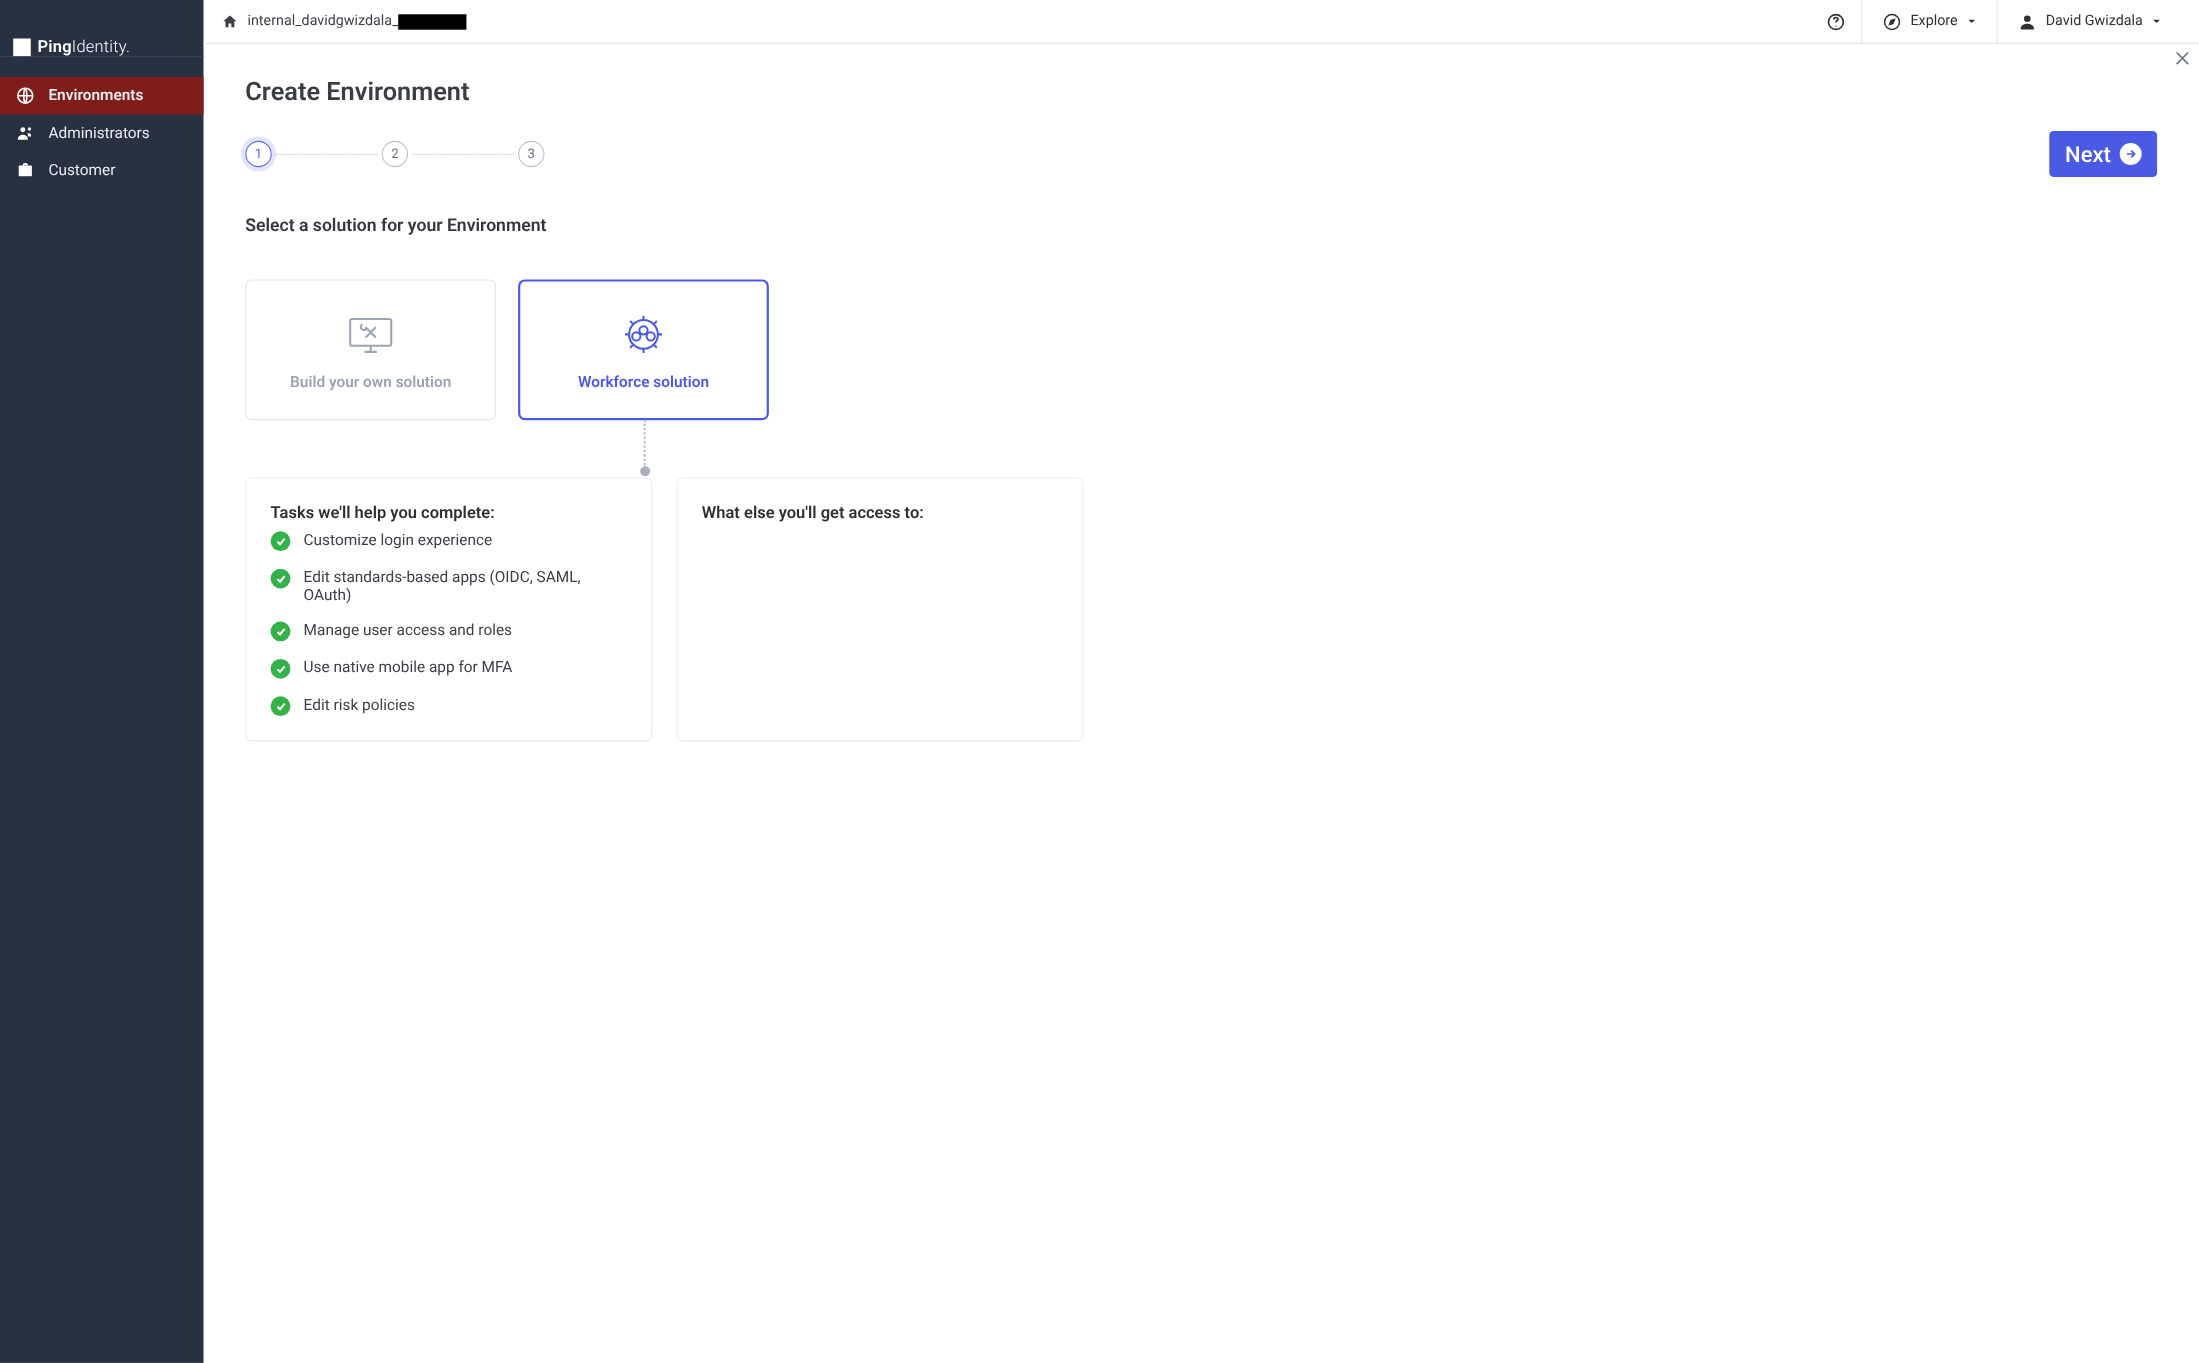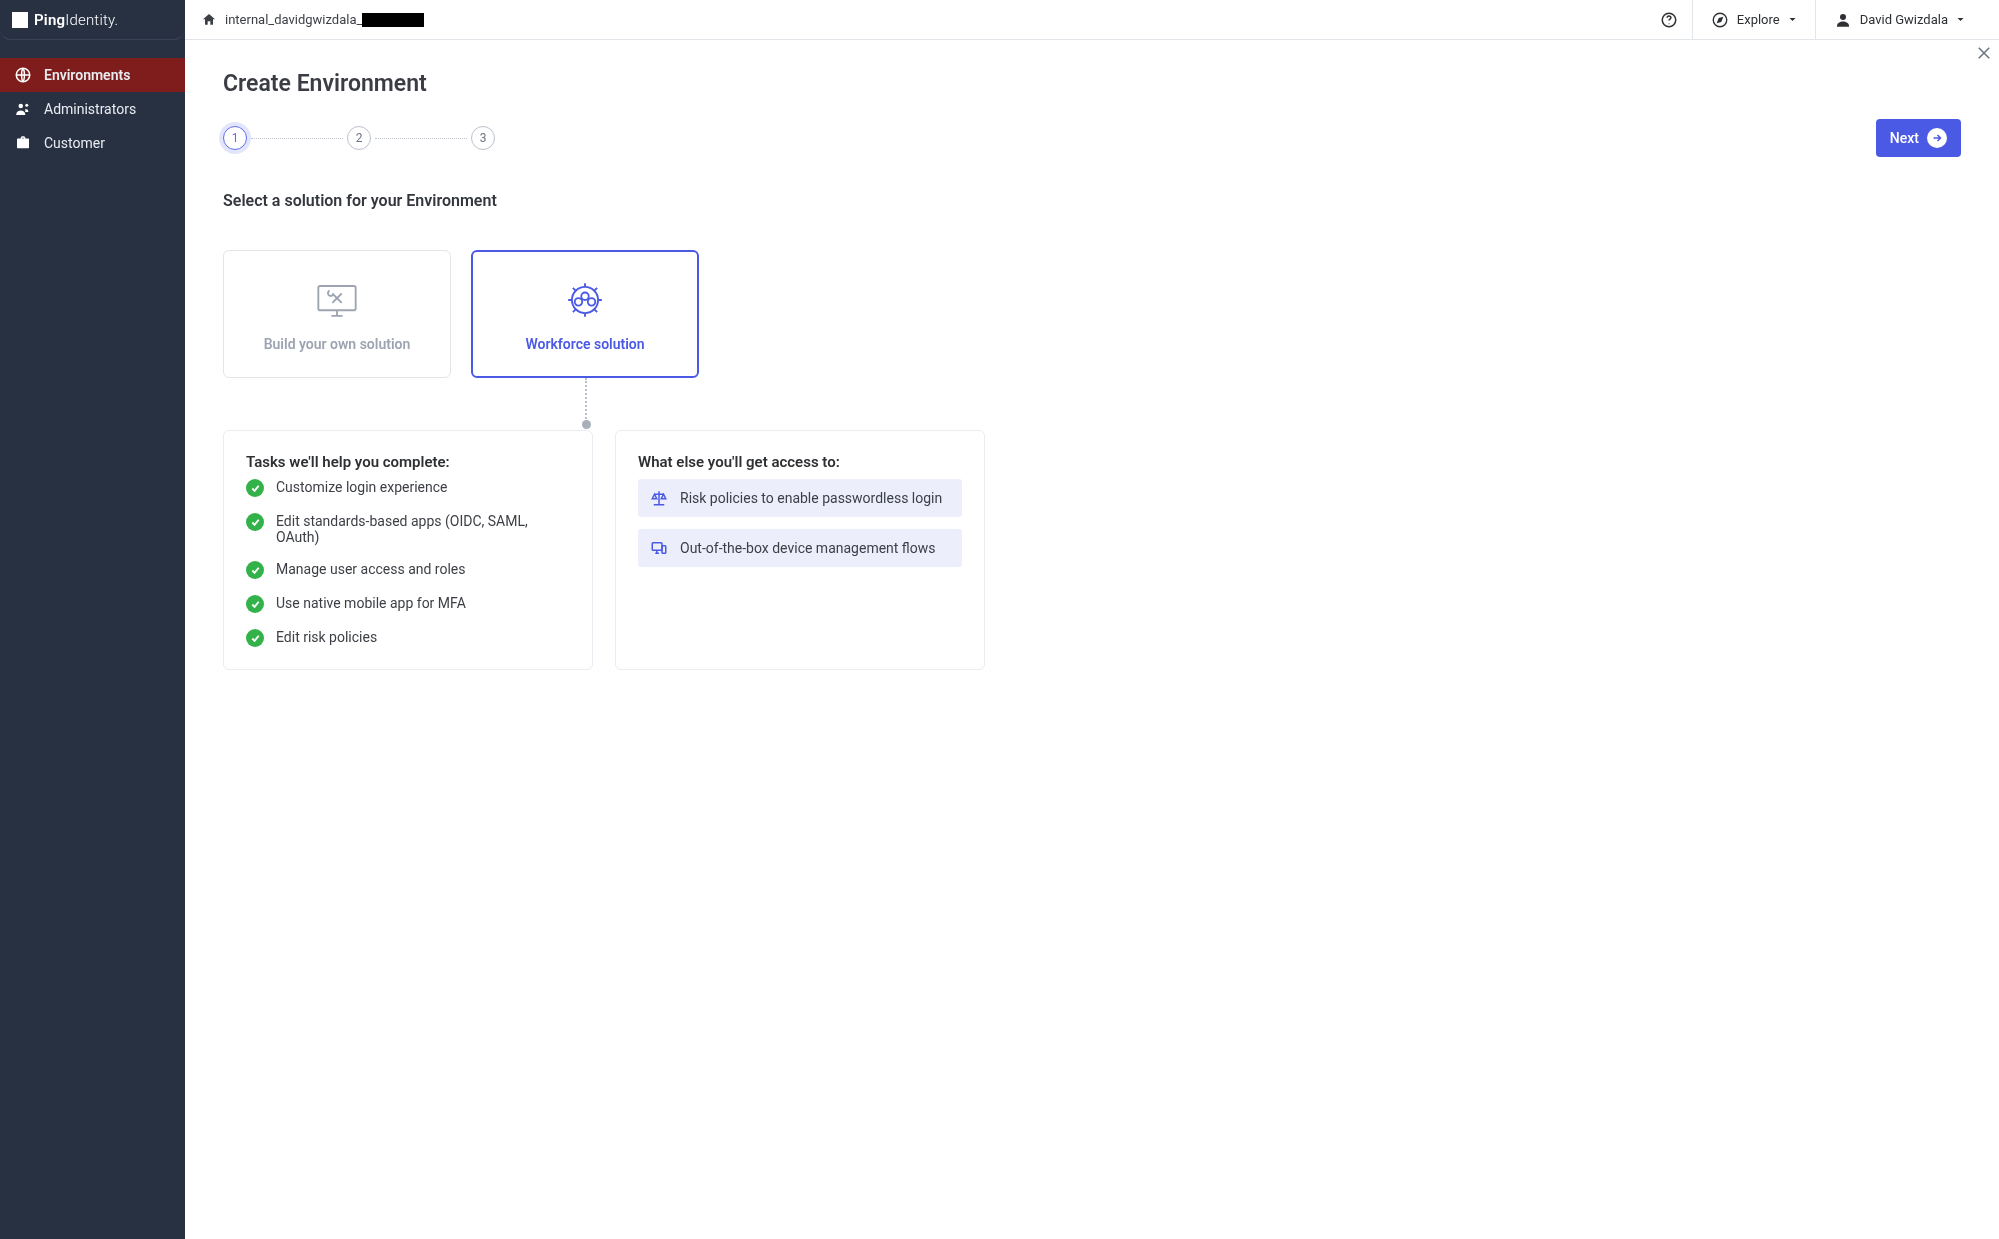--- a/index.html
+++ b/index.html
@@ -1,21 +1,21 @@
 <!DOCTYPE html>
 <html><head>
 <meta charset="utf-8">
 <style>
 * { margin: 0; padding: 0; box-sizing: border-box; font-family: -apple-system, BlinkMacSystemFont, "Segoe UI", Roboto, "Helvetica Neue", Arial, sans-serif; }
 html, body { height: 100%; }
 body { display: flex; background: #fff; color: #2e3033; }
 
 
 .sidebar { width: 185px; background: #273142; color: #fff; display: flex; flex-direction: column; flex-shrink: 0; }
-.sidebar-logo { height: 40px; display: flex; align-items: center; padding: 0 12px; border-bottom: 1px solid #3a4459; border-radius: 11px; }
+.sidebar-logo { height: 52px; display: flex; align-items: flex-end; padding: 0 12px; border-bottom: 1px solid #3a4459; }
 .sidebar-logo-mark { width: 16px; height: 16px; background: #fff; margin-right: 6px; display: inline-block; }
 .sidebar-logo-text { font-size: 15px; font-weight: 600; letter-spacing: .2px; }
 .sidebar-logo-text .light { font-weight: 300; }
 .sidebar-nav { padding-top: 18px; }
 .sidebar-item { display: flex; align-items: center; gap: 12px; padding: 8px 14px; font-size: 14px; cursor: pointer; color: #e9ecf1; }
 .sidebar-item.active { background: #7f1d1d; font-weight: 600; }
 .sidebar-icon { width: 18px; height: 18px; color: #fff; flex-shrink: 0; }
 
 
 .main { flex: 1; display: flex; flex-direction: column; min-width: 0; }
@@ -33,21 +33,21 @@
 
 .content { padding: 30px 38px; overflow: auto; flex: 1; position: relative; }
 .page-title { font-size: 23px; font-weight: 600; color: #3a3d44; margin-bottom: 22px; }
 
 
 .stepper-row { display: flex; align-items: center; justify-content: space-between; margin-bottom: 34px; }
 .stepper { display: flex; align-items: center; }
 .step { width: 24px; height: 24px; border-radius: 50%; border: 1px solid #bcc1cb; display: flex; align-items: center; justify-content: center; font-size: 12px; color: #6c7380; background: #fff; }
 .step.active { border-color: #5f6ef0; color: #5f6ef0; box-shadow: 0 0 0 4px rgba(95,110,240,.18); }
 .step-line { width: 92px; border-top: 1px dotted #c2c6cf; margin: 0 4px; }
-.next-btn { display: inline-flex; align-items: center; gap: 8px; background: #4b5ae5; color: #fff; border: none; border-radius: 4px; padding: 9px 14px; font-size: 14px; font-weight: 500; cursor: pointer; }
+.next-btn { display: inline-flex; align-items: center; gap: 8px; background: #4b5ae5; color: #fff; border: none; border-radius: 4px; padding: 9px 14px; font-size: 20px; font-weight: 500; cursor: pointer; }
 .next-btn .arrow { width: 20px; height: 20px; border-radius: 50%; background: #fff; color: #4b5ae5; display: inline-flex; align-items: center; justify-content: center; }
 
 .section-prompt { font-size: 16px; font-weight: 600; color: #34373e; margin-bottom: 40px; }
 
 
 .cards { display: flex; gap: 20px; position: relative; margin-bottom: 18px; }
 .card { width: 228px; height: 128px; border: 1px solid #e2e5e9; border-radius: 6px; display: flex; flex-direction: column; align-items: center; justify-content: center; gap: 12px; cursor: pointer; background: #fff; }
 .card .card-icon { width: 56px; height: 48px; color: #9da4b1; }
 .card .card-label { font-size: 14px; font-weight: 600; color: #9da4b1; }
 .card.selected { border: 2px solid #4b5ae5; }
@@ -241,33 +241,17 @@
                   <path d="M5 12l5 5 9-11"></path>
                 </svg>
               </span>
             <span>Edit risk policies</span>
           </div>
         </div>
       </div>
 
       <div class="detail-card">
         <div class="detail-title">What else you'll get access to:</div>
-        <div class="access-list">
-          <div class="access-item">
-            <svg class="access-icon" viewBox="0 0 24 24" fill="none" stroke="currentColor" stroke-width="2">
-                <path d="M12 3v18M5 21h14M6 7l-3 6h6zM18 7l-3 6h6zM6 7h12"></path>
-              </svg>
-            <span>Risk policies to enable passwordless login</span>
-          </div>
-          <div class="access-item">
-            <svg class="access-icon" viewBox="0 0 24 24" fill="none" stroke="currentColor" stroke-width="2">
-                <rect x="3" y="5" width="13" height="10" rx="1"></rect>
-                <path d="M7 19h5M9 15v4"></path>
-                <rect x="16" y="9" width="5" height="10" rx="1"></rect>
-              </svg>
-            <span>Out-of-the-box device management flows</span>
-          </div>
-        </div>
       </div>
     </div>
 
   </div>
 </div>
 
 </body></html>

